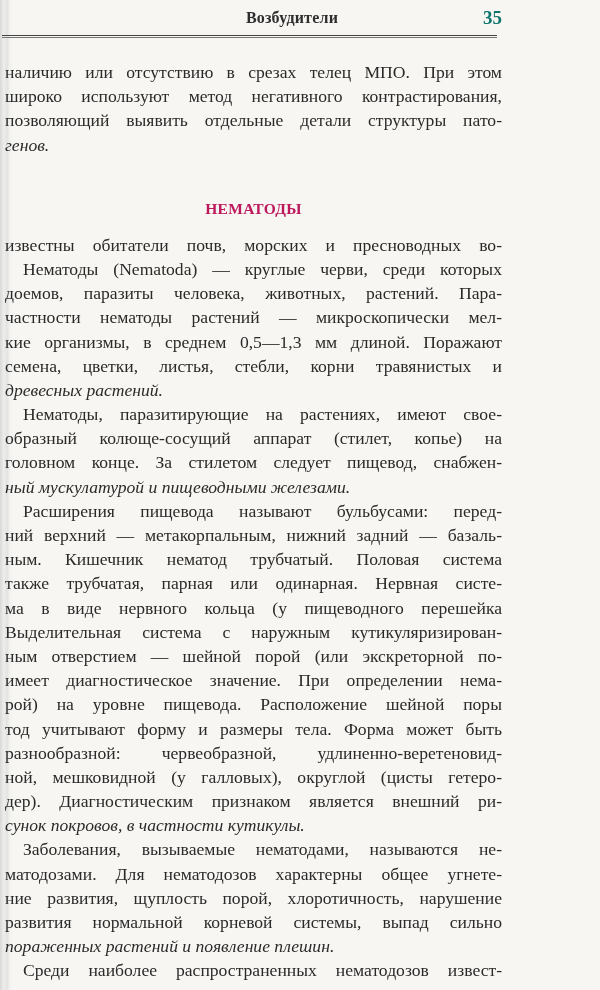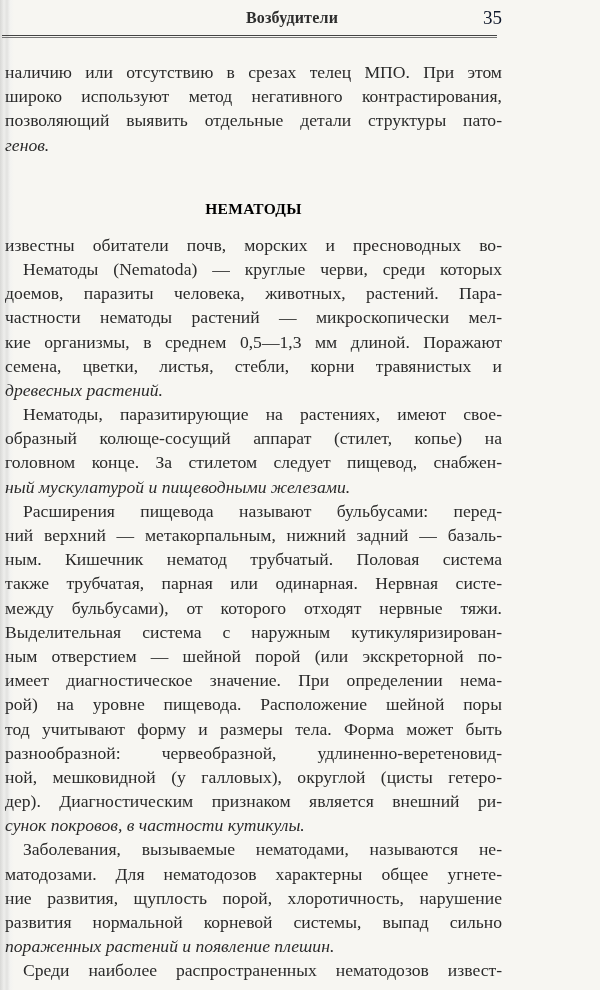--- a/index.html
+++ b/index.html
@@ -42,23 +42,23 @@
       text-align: center;
       font-weight: bold;
       font-size: 16px;
       letter-spacing: 0.2px;
       color: #2e2e2e;
     }
     .page-number {
       position: absolute;
       right: 98px;
       top: 0px;
-      font-weight: normal;
+      font-weight: bold;
       font-size: 19px;
-      color: #0f172a;
+      color: #0f766e;
       text-align: center;
     }
     .head-rule {
       position: absolute;
       top: 35px;
       left: 2px;
       width: 495px;
       height: 3px;
       border-top: 1.5px solid #444;
       border-bottom: 1px solid #777;
@@ -88,21 +88,21 @@
     }
     .heading {
       display: block;
       text-align: center;
       font-weight: bold;
       font-size: 15.5px;
       letter-spacing: 0.3px;
       margin-top: 40px;
       margin-bottom: 14px;
       height: 22px;
-      color: #000000;
+      color: #be185d;
     }
   </style>
 </head>
 <body>
 
 <div class="gutter"></div>
 
 <div class="page">
   <div class="running-head">
     <div class="running-title">Возбудители</div>
@@ -135,21 +135,21 @@
       <span class="line">образный колюще-сосущий аппарат (стилет, копье) на</span>
       <span class="line">головном конце. За стилетом следует пищевод, снабжен-</span>
       <span class="line last">ный мускулатурой и пищеводными железами.</span>
     </div>
 
     <div>
       <span class="line indent">Расширения пищевода называют бульбусами: перед-</span>
       <span class="line">ний верхний — метакорпальным, нижний задний — базаль-</span>
       <span class="line">ным. Кишечник нематод трубчатый. Половая система</span>
       <span class="line">также трубчатая, парная или одинарная. Нервная систе-</span>
-      <span class="line">между бульбусами), от которого отходят нервные тяжи.</span>
+      <span class="line">ма в виде нервного кольца (у пищеводного перешейка</span>
       <span class="line">Выделительная система с наружным кутикуляризирован-</span>
       <span class="line">ным отверстием — шейной порой (или экскреторной по-</span>
       <span class="line">имеет диагностическое значение. При определении нема-</span>
       <span class="line">рой) на уровне пищевода. Расположение шейной поры</span>
       <span class="line">тод учитывают форму и размеры тела. Форма может быть</span>
       <span class="line">разнообразной: червеобразной, удлиненно-веретеновид-</span>
       <span class="line">ной, мешковидной (у галловых), округлой (цисты гетеро-</span>
       <span class="line">дер). Диагностическим признаком является внешний ри-</span>
       <span class="line last">сунок покровов, в частности кутикулы.</span>
     </div>

